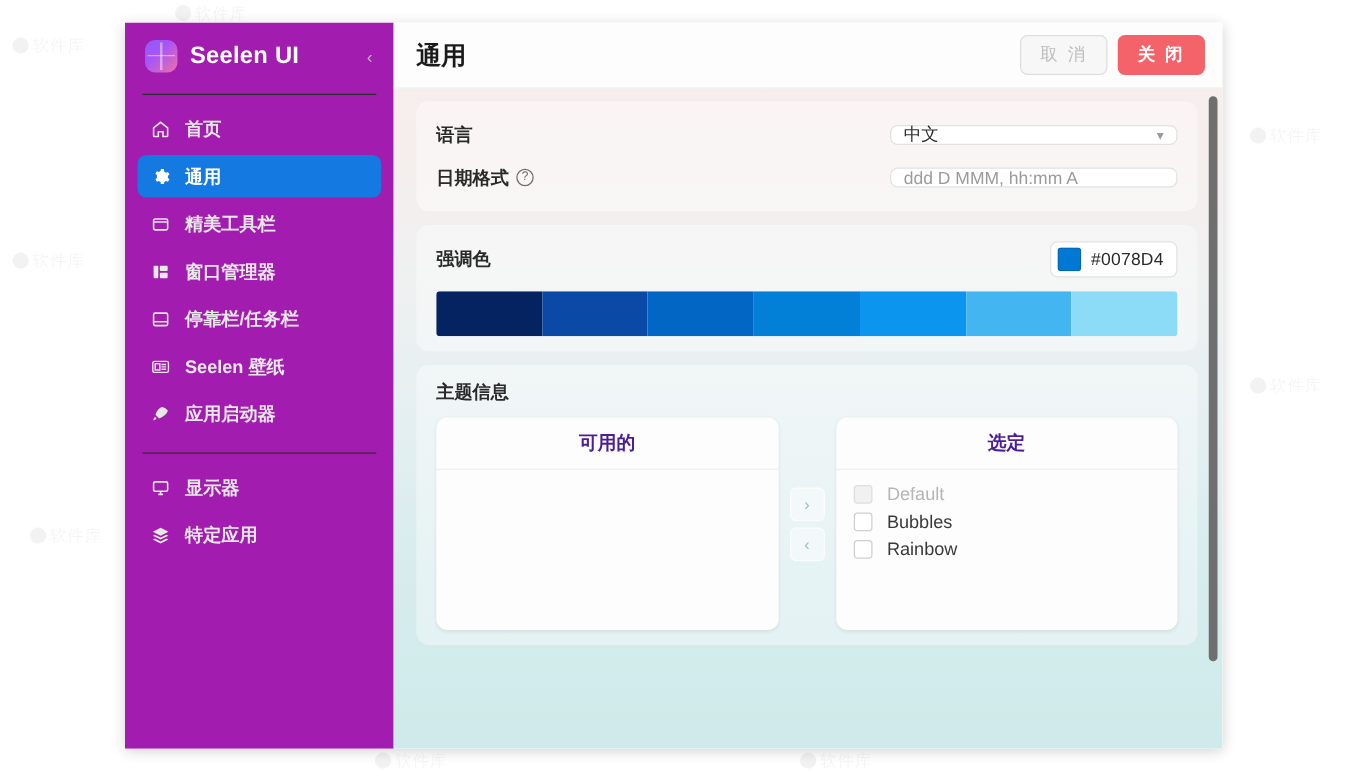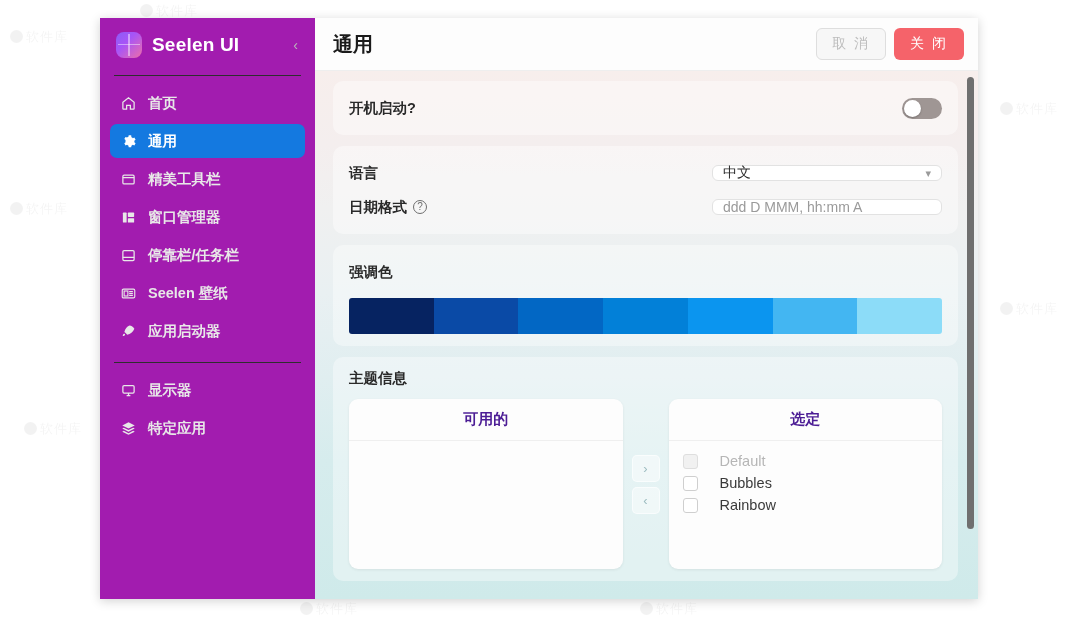--- a/index.html
+++ b/index.html
@@ -139,21 +139,21 @@
   #page-title { font-size: 20px; font-weight: bold; color: #1b1b1b; flex: 1; }
   .tb-btn {
     font-size: 14px;
     padding: 6px 15px;
     border-radius: 6px;
     cursor: pointer;
     border: 1px solid transparent;
     letter-spacing: 2px;
   }
   #cancel-button { background: #f7f7f7; border-color: #dedede; color: #bdbdbd; }
-  #close-button  { background: #f5636a; color: #ffffff; font-weight: normal; }
+  #close-button  { background: #f5636a; color: #ffffff; font-weight: bold; }
 
   
   #content {
     flex: 1;
     position: relative;
     overflow: hidden;
     background: linear-gradient(180deg,
       #f7eeec 0%, #f4eeee 14%, #f0f0f0 26%,
       #e9f0f2 42%, #e0eef0 58%, #d6eced 74%, #cfeaea 100%);
     padding: 10px 20px 0 18px;
@@ -278,22 +278,22 @@
     align-items: center;
     justify-content: center;
     font-size: 15px;
     font-weight: bold;
     color: #4c1d95;
     border-bottom: 1px solid #efefef;
   }
   .tpanel-body { flex: 1; padding: 9px 0 0 0; }
   .titem {
     display: flex;
-    align-items: flex-end;
-    gap: 22px;
+    align-items: flex-start;
+    gap: 12px;
     padding: 3px 14px;
     font-size: 14.5px;
     color: #3a3a3a;
     cursor: pointer;
   }
   .titem.disabled { color: #b6b6b6; cursor: default; }
   .cbox {
     width: 15px; height: 15px;
     border: 1.4px solid #cfcfcf;
     border-radius: 3px;
@@ -463,28 +463,20 @@
   <div id="main">
 
     <div id="titlebar">
       <div id="page-title">通用</div>
       <div class="tb-btn" id="cancel-button">取 消</div>
       <div class="tb-btn" id="close-button">关 闭</div>
     </div>
 
     <div id="content">
 
-      <div class="card">
-        <div class="row">
-          <div class="label">开机启动?</div>
-          <div id="startup-toggle">
-            <div class="knob"></div>
-          </div>
-        </div>
-      </div>
 
       <div class="card">
         <div class="row">
           <div class="label">语言</div>
           <div class="field">
             <span class="fval">中文</span>
             <span class="chev">▾</span>
           </div>
         </div>
         <div class="row">
@@ -494,20 +486,24 @@
           </div>
           <div class="field">
             <span class="fval placeholder">ddd D MMM, hh:mm A</span>
           </div>
         </div>
       </div>
 
       <div class="card tinted">
         <div class="row">
           <div class="label">强调色</div>
+          <div id="accent-chip">
+            <div id="accent-swatch-current" style="background: rgb(0, 120, 212);"></div>
+            <span id="accent-hex">#0078D4</span>
+          </div>
         </div>
         <div id="accent-palette">
             <div class="sw" style="background: rgb(6, 35, 97);"></div>
             <div class="sw" style="background: rgb(10, 74, 166);"></div>
             <div class="sw" style="background: rgb(2, 103, 196);"></div>
             <div class="sw" style="background: rgb(2, 128, 216);"></div>
             <div class="sw" style="background: rgb(11, 149, 239);"></div>
             <div class="sw" style="background: rgb(67, 182, 242);"></div>
             <div class="sw" style="background: rgb(140, 220, 248);"></div>
           </div>

